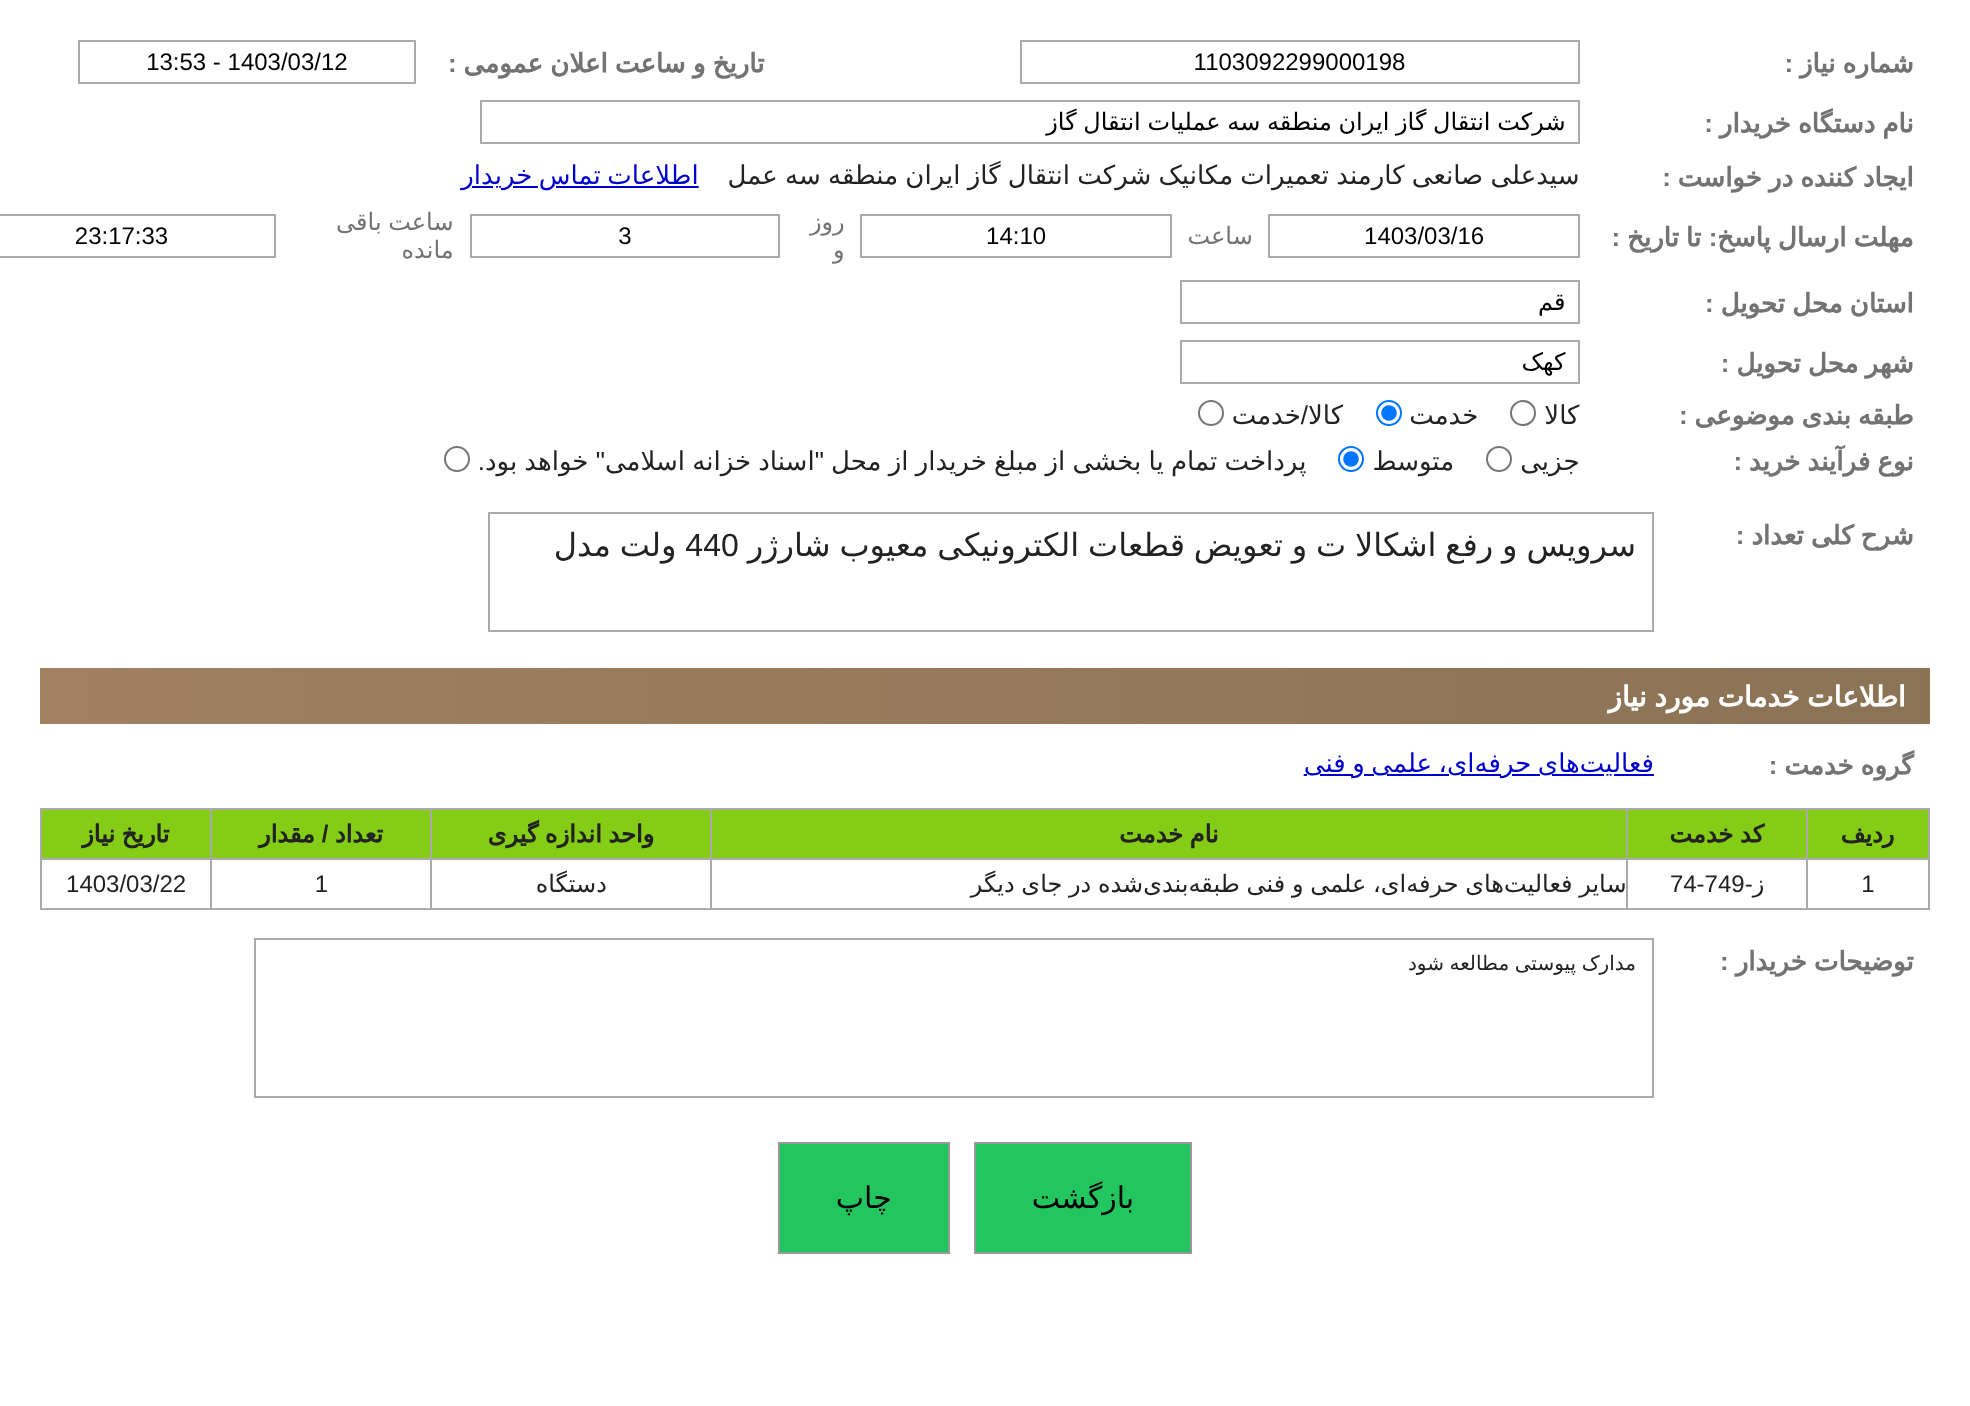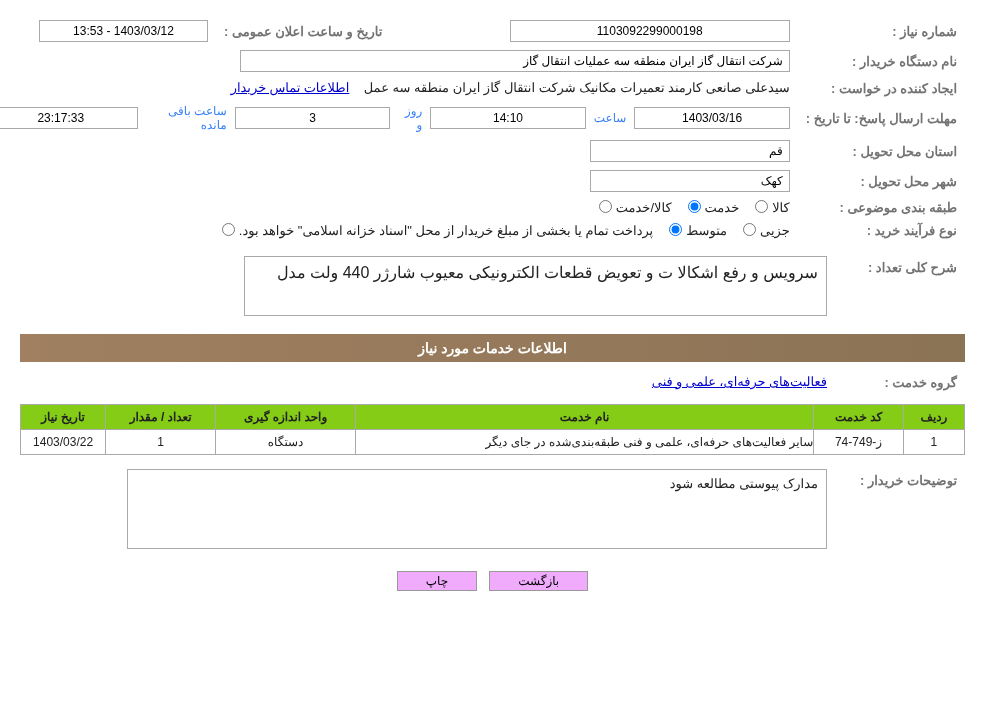--- a/index.html
+++ b/index.html
@@ -72,30 +72,30 @@
       font-family: Liberation Serif, serif;
     }
     .datetime-row {
       display: flex;
       align-items: center;
       gap: 8px;
       direction: rtl;
     }
     .datetime-label {
       font-size: 12px;
-      color: #3b82f6;
+      color: #737373;
     }
     .section-header {
       background: linear-gradient(to left, #8B7355, #a08060);
       color: #fff;
       padding: 6px 12px;
       font-weight: bold;
       font-size: 14px;
       margin: 14px 0 8px 0;
-      text-align: center;
+      text-align: right;
     }
     .radio-group {
       display: flex;
       gap: 16px;
       direction: rtl;
       align-items: center;
     }
     .radio-item {
       display: flex;
       align-items: flex-start;
@@ -125,26 +125,26 @@
       background: #f5f5f5;
     }
     .bottom-buttons {
       display: flex;
       justify-content: center;
       gap: 12px;
       margin-top: 18px;
       direction: ltr;
     }
     .btn {
-      padding: 2px 28px;
-      font-size: 12px;
+      padding: 18px 28px;
+      font-size: 15px;
       font-family: Tahoma, Arial, sans-serif;
       cursor: pointer;
       border: 1px solid #999;
-      background: #f0abfc;
+      background: #22c55e;
     }
     .small-num {
       min-width: 40px;
       text-align: center;
     }
   </style>
 </head>
 <body>
 
 <div class="page-wrapper">
@@ -302,21 +302,21 @@
       <td>1403/03/22</td>
     </tr>
         </tbody>
     </table>
 
     <table class="info-table" style="margin-top:10px;">
       <tbody>
           <tr>
         <td class="label-cell" style="vertical-align:top; padding-top:8px;">توضیحات خریدار :</td>
         <td class="value-cell">
-          <div style="border:1px solid #aaa; min-height:80px; padding:6px 8px; background:#fff; font-size:13px; direction:rtl; text-align:right; width:700px;">
+          <div style="border:1px solid #aaa; min-height:80px; padding:6px 8px; background:#fff; font-size:10px; direction:rtl; text-align:right; width:700px;">
             <span>مدارک پیوستی مطالعه شود</span>
           </div>
         </td>
       </tr>
     </tbody>
       </table>
 
     <div class="bottom-buttons">
       <button class="btn">چاپ</button>
       <button class="btn">بازگشت</button>

